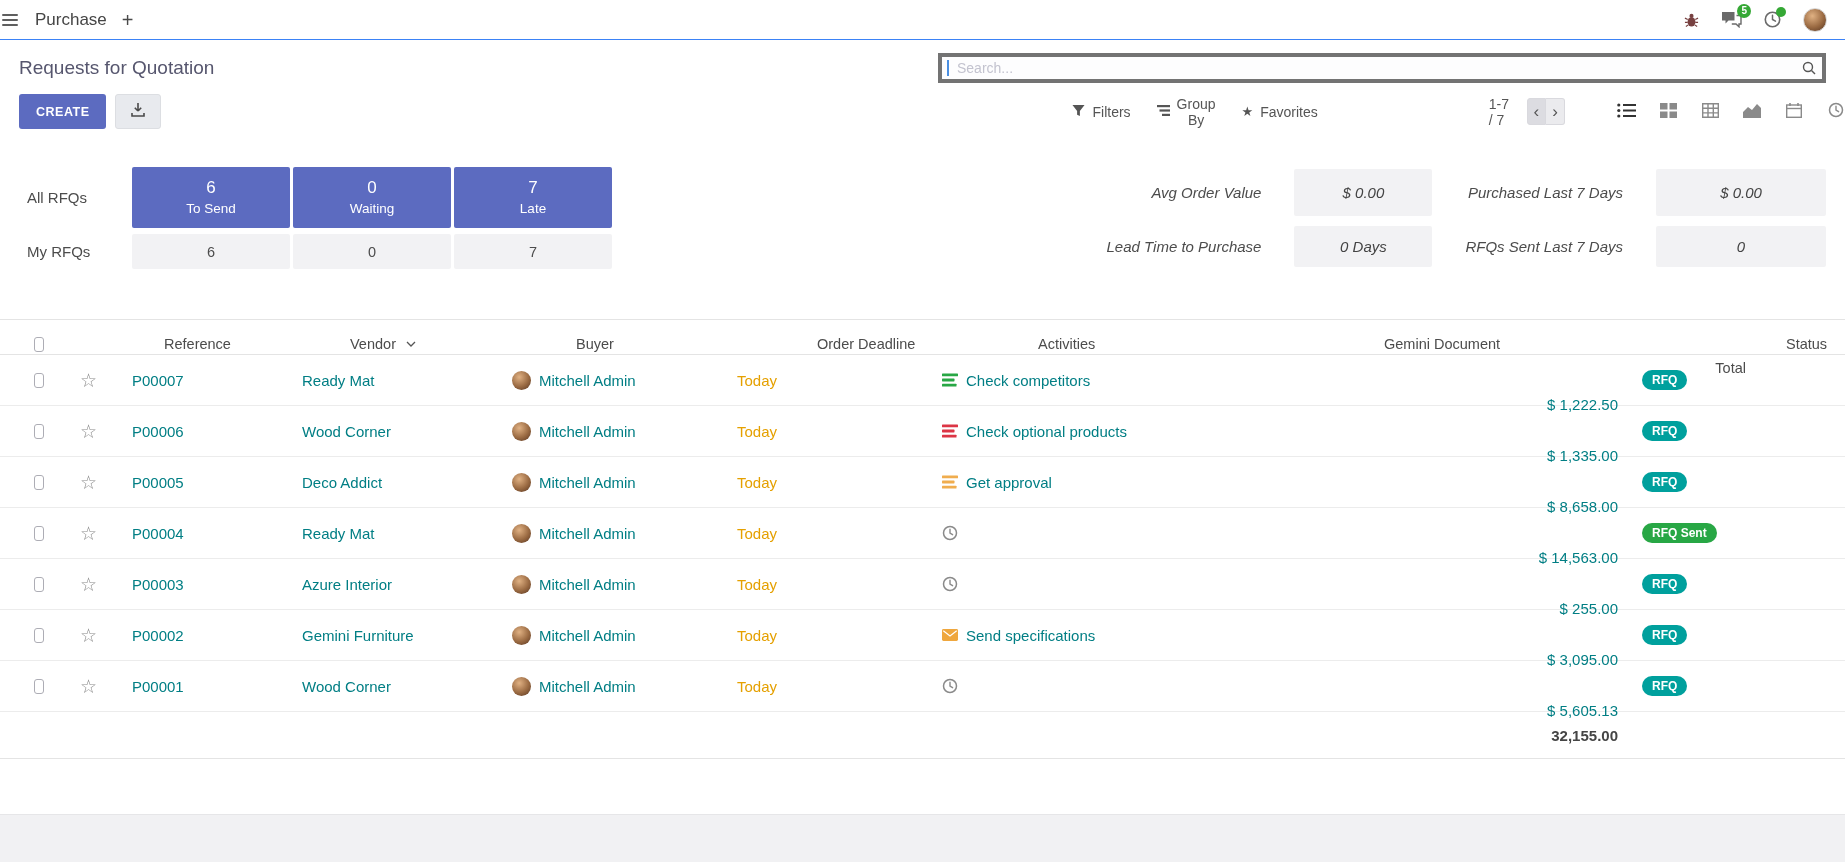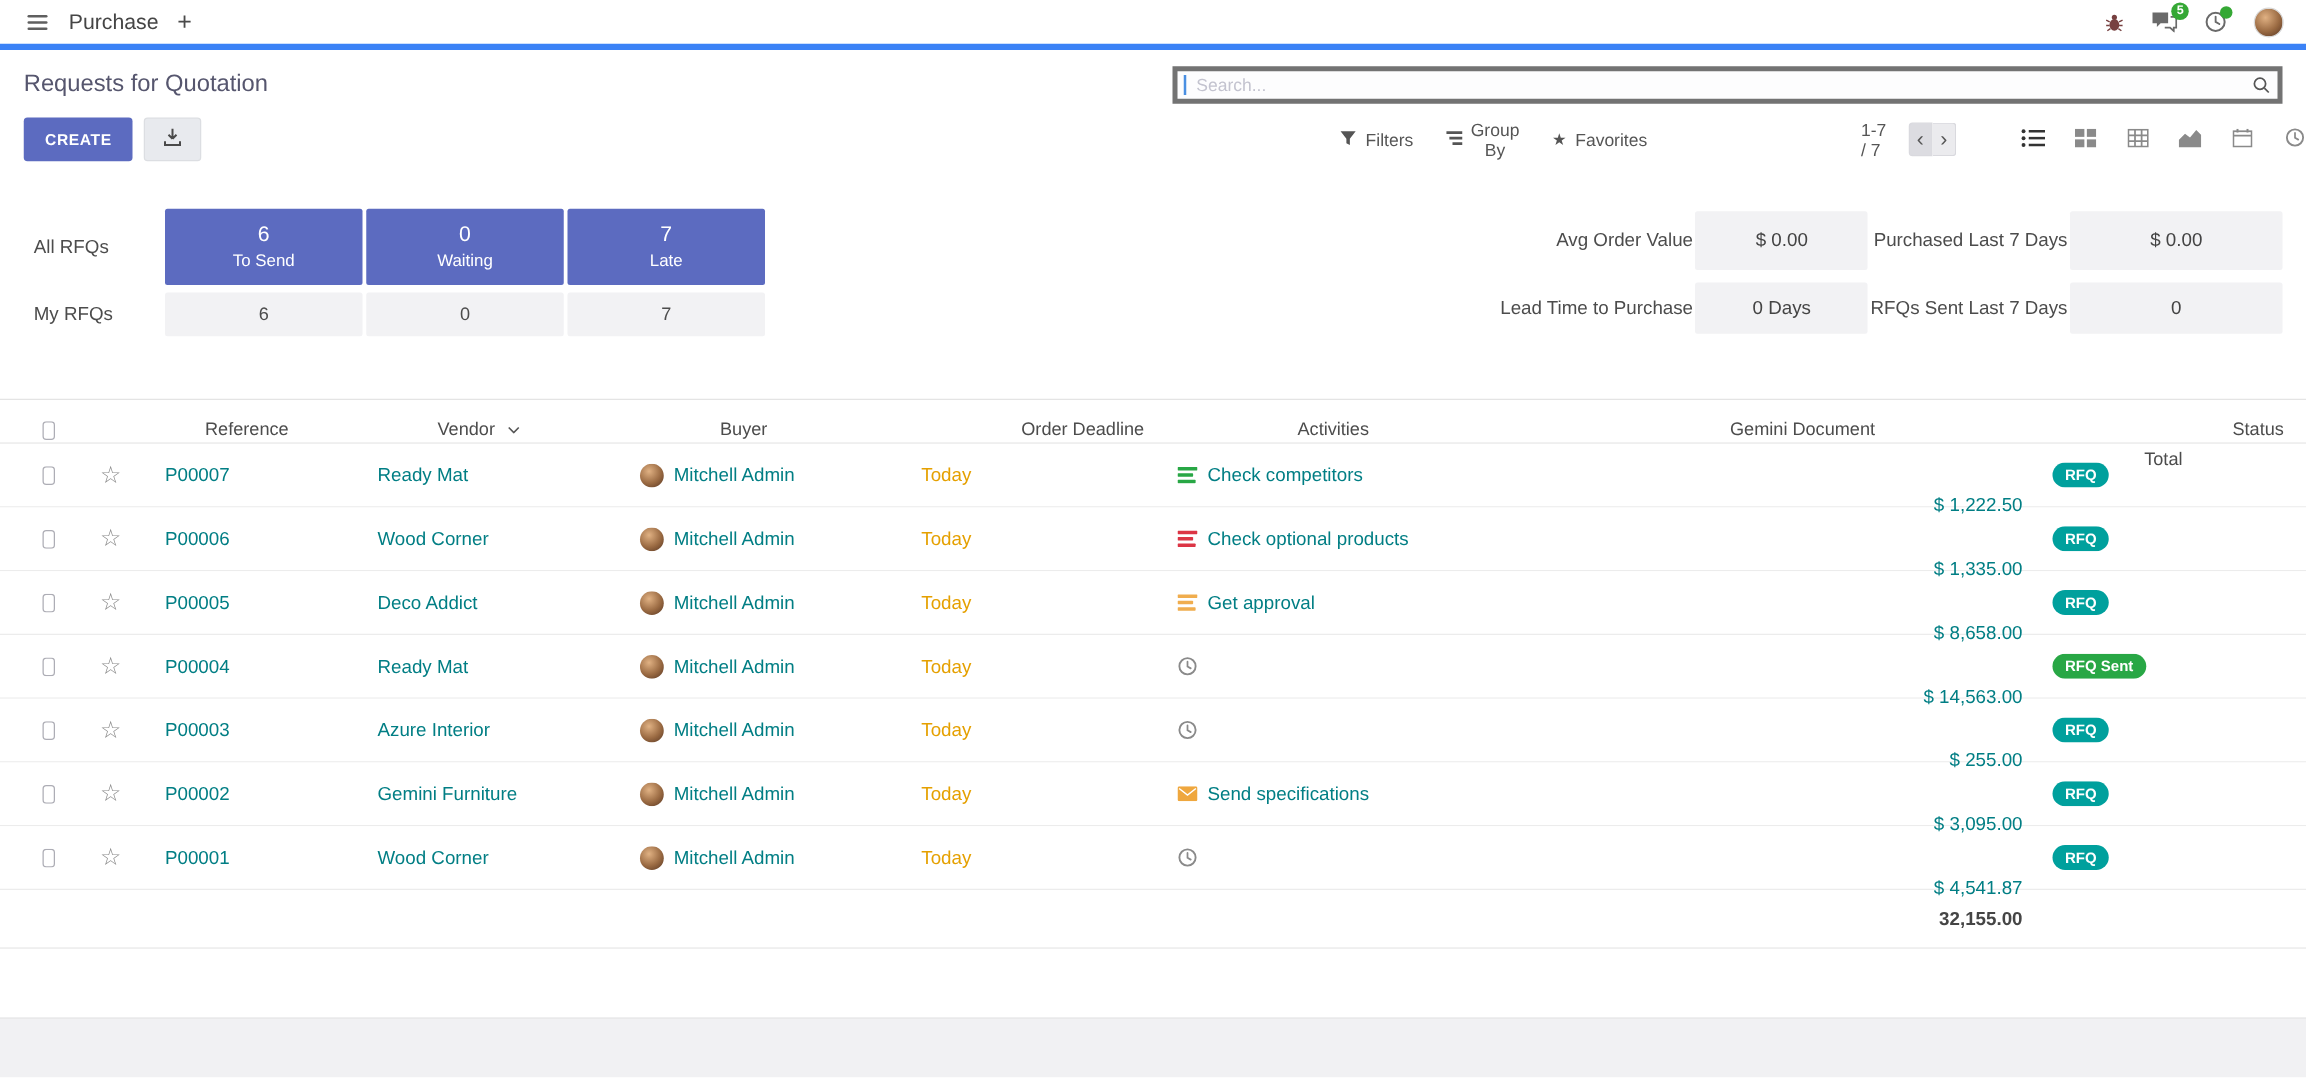--- a/index.html
+++ b/index.html
@@ -12,21 +12,21 @@
     --text:#4c4c4c;
     --border:#e4e4e4;
     --box-gray:#f2f2f4;
   }
   *{box-sizing:border-box;margin:0;padding:0;}
   html,body{width:1845px;height:862px;overflow:hidden;}
   body{font-family:"Liberation Sans",sans-serif;font-size:15px;color:var(--text);background:#fff;}
   .page{display:flex;flex-direction:column;height:862px;width:1845px;background:#fff;}
 
   
-  .topbar{flex:0 0 40px;display:flex;align-items:center;justify-content:space-between;padding:0 14px 0 20px;border-bottom:5px solid #3b82f6;background:#fff;}
+  .topbar{flex:0 0 40px;display:flex;align-items:center;justify-content:space-between;padding:0 14px 0 0;border-bottom:1px solid #3b82f6;background:#fff;}
   .nav-left{display:flex;align-items:center;gap:15px;}
   .nav-burger{display:inline-flex;flex-direction:column;gap:3px;cursor:pointer;padding:4px 2px;}
   .nav-burger span{display:block;width:16px;height:2px;background:#5f5f5f;border-radius:1px;}
   .app-name{font-size:17px;font-weight:500;color:#454545;cursor:pointer;}
   .nav-plus{font-size:20px;font-weight:400;color:#4a4a4a;cursor:pointer;line-height:1;}
   .nav-right{display:flex;align-items:center;gap:22px;padding-right:4px;}
   .nav-ic{position:relative;display:inline-flex;align-items:center;cursor:pointer;}
   .nav-badge{position:absolute;top:-7px;right:-9px;background:#35a835;color:#fff;font-size:10px;font-weight:700;line-height:1;padding:2px 4px;border-radius:8px;min-width:8px;text-align:center;}
   .nav-badge.dot{width:10px;height:10px;padding:0;border-radius:50%;right:-5px;top:-4px;}
   .avatar-lg{width:24px;height:24px;border-radius:50%;cursor:pointer;background:radial-gradient(circle at 38% 32%,#e0b183 0%,#9a6a42 55%,#543320 100%);border:1px solid #d8d8d8;}
@@ -57,21 +57,21 @@
   .switch-btn.active{color:#333;}
 
   
   .dashboard{display:flex;justify-content:space-between;align-items:flex-start;padding:22px 19px 50px;background:#fff;}
   .dash-left{display:grid;grid-template-columns:110px 158px 158px 158px;gap:6px 3px;align-items:center;}
   .dash-label{font-size:15px;color:#4c4c4c;padding-left:8px;cursor:pointer;}
   .tile{background:var(--primary);color:#fff;height:61px;display:flex;flex-direction:column;align-items:center;justify-content:center;border-radius:2px;cursor:pointer;}
   .tile .t-num{font-size:17px;line-height:1.35;}
   .tile .t-label{font-size:13.5px;line-height:1.35;}
   .tile-gray{background:var(--box-gray);color:#4c4c4c;height:35px;display:flex;align-items:center;justify-content:center;font-size:14.5px;border-radius:2px;cursor:pointer;}
-  .kpi-grid{display:grid;grid-template-columns:auto 138px auto 170px;gap:10px 2px;align-items:center;padding-top:2px;}
+  .kpi-grid{display:grid;grid-template-columns:auto 138px auto 170px;gap:10px 33px;align-items:center;padding-top:2px;font-style:italic;}
   .kpi-label{font-size:15px;color:#4c4c4c;text-align:right;}
   .kpi-value{background:var(--box-gray);display:flex;align-items:center;justify-content:center;font-size:15px;color:#444;height:47px;border-radius:2px;}
   .kpi-value.small{height:41px;}
 
   
   .lv-header,.lv-row,.lv-footer{display:grid;grid-template-columns:56px 64px 170px 210px 225px 205px 330px 230px 140px 130px 85px;align-items:center;}
   .lv-header{height:36px;border-top:1px solid var(--border);border-bottom:1px solid var(--border);color:#4c4c4c;font-weight:400;font-size:14.5px;background:#fff;gap:16px;}
   .lv-row{height:51px;border-bottom:1px solid #ececec;font-size:15px;background:#fff;cursor:pointer;}
   .lv-footer{height:47px;border-bottom:1px solid var(--border);background:#fff;}
   .c{padding:0 12px;overflow:hidden;white-space:nowrap;display:flex;align-items:center;gap:8px;}
@@ -528,21 +528,21 @@
           <div class="c">
             <span class="act-wrap">
               <svg class="act-ic" width="16" height="16" viewBox="0 0 16 16">
                 <circle cx="8" cy="8" r="6.5" fill="none" stroke="#8a8a8a" stroke-width="1.5"></circle>
                 <path d="M8 4.3v3.9l2.6 1.5" fill="none" stroke="#8a8a8a" stroke-width="1.4" stroke-linecap="round"></path>
               </svg>
             </span>
             <span class="act-text"></span>
           </div>
           <div class="c"></div>
-          <div class="c c-total">$ 4,541.87</div>
+          <div class="c c-total">$ 5,605.13</div>
           <div class="c">
             <span class="badge teal">RFQ</span>
           </div>
           <div class="c"></div>
         </div>
       </div>
 
     <div class="lv-footer">
       <div class="c footer-total">32,155.00</div>
     </div>

